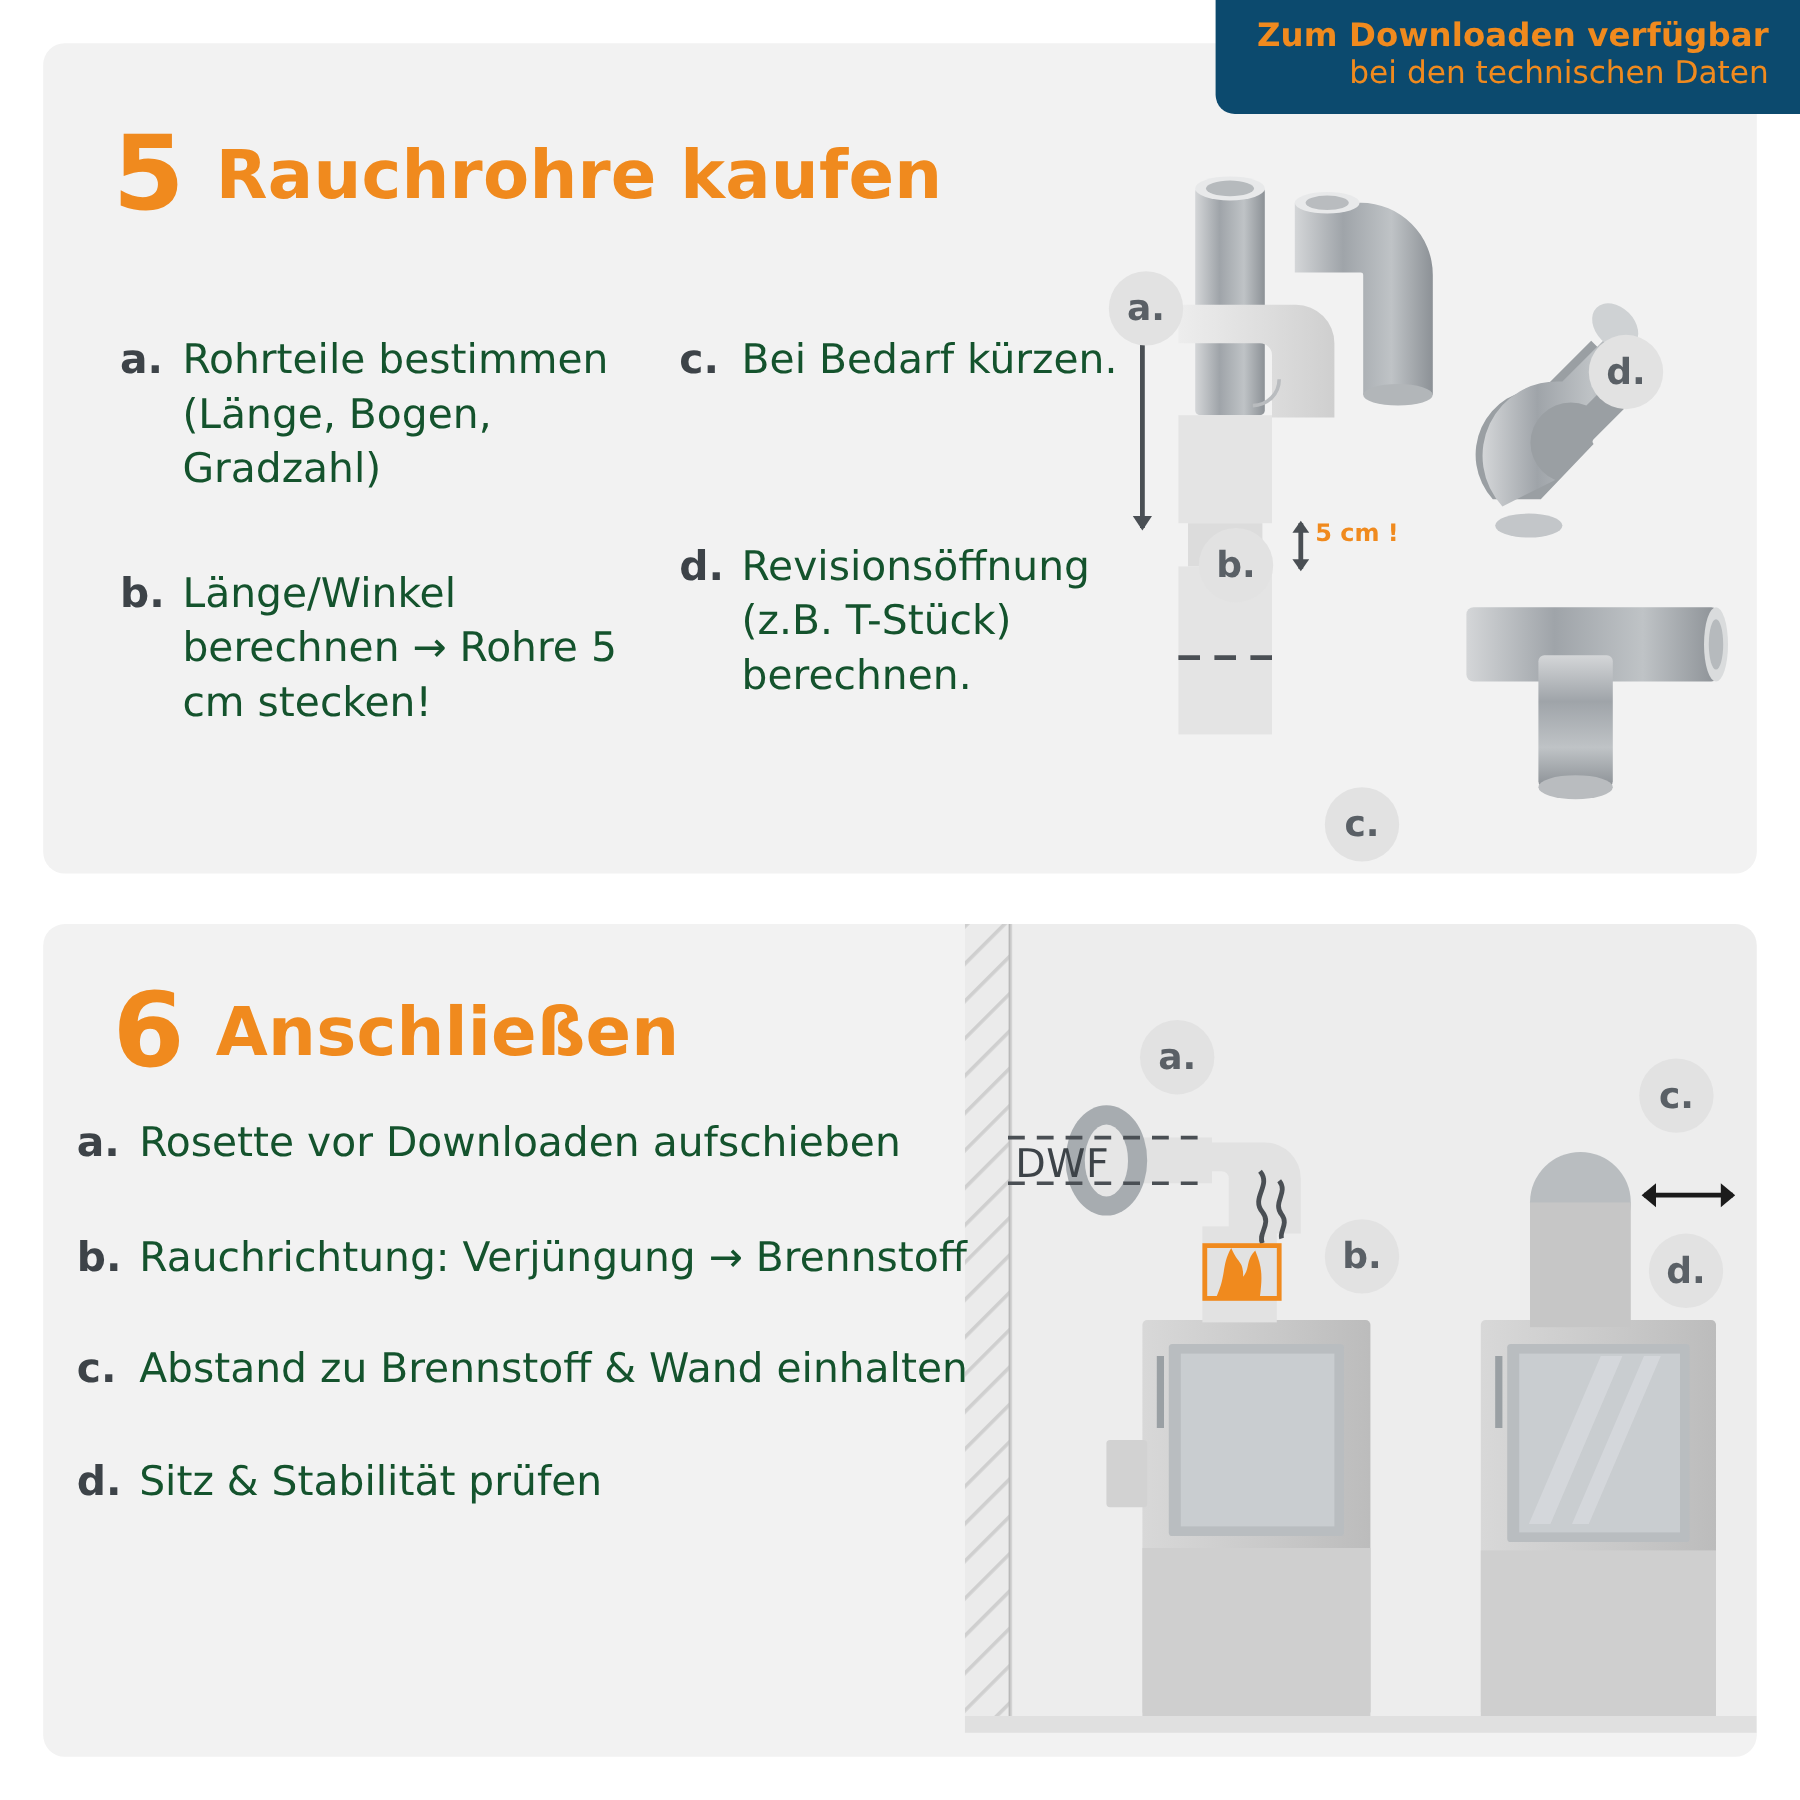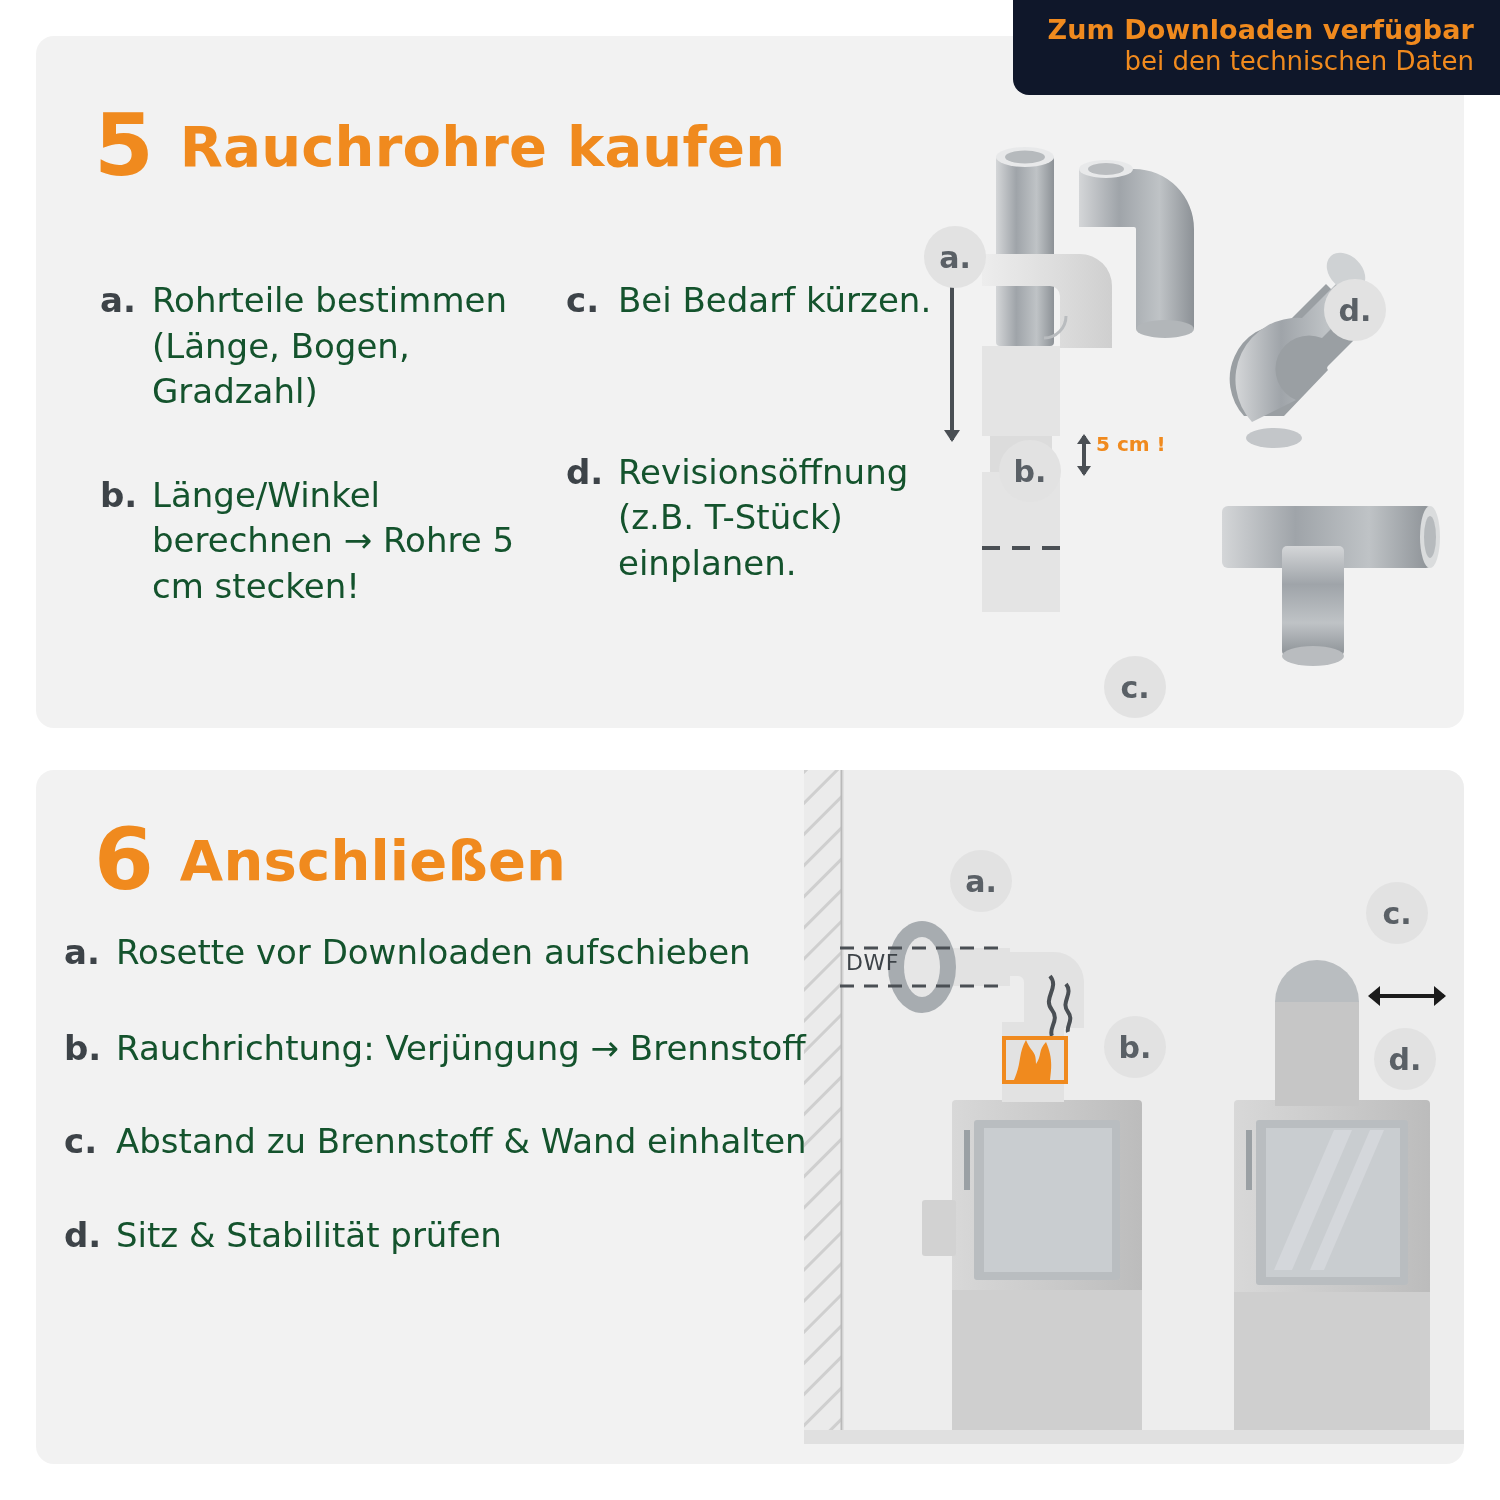--- a/index.html
+++ b/index.html
@@ -9,21 +9,21 @@
     font-family:"DejaVu Sans", sans-serif;
     color:#3d4348;
     position:relative;
     overflow:hidden;
   }
   .page{position:absolute;inset:0;}
 
   
   .download-badge{
     position:absolute;right:0;top:0;
-    background:#0f172a;
+    background:#0c4a6e;
     padding:14px 26px 16px 34px;
     border-bottom-left-radius:16px;
     text-align:right;
     z-index:30;
   }
   .download-badge .line1{
     color:#f08a1e;font-weight:bold;font-size:27px;letter-spacing:.1px;
     line-height:1.15;
   }
   .download-badge .line2{
@@ -81,21 +81,21 @@
     background:#e2e2e2;color:#5a6066;font-weight:bold;font-size:30px;
     display:flex;align-items:center;justify-content:center;
     z-index:12;
   }
 
   .label5cm{
     position:absolute;color:#f08a1e;font-weight:bold;font-size:20px;
     z-index:14;white-space:nowrap;
   }
   .dwf-label{
-    position:absolute;font-size:22px;color:#3d4348;z-index:15;letter-spacing:.5px;
+    position:absolute;font-size:33px;color:#3d4348;z-index:15;letter-spacing:.5px;
   }
 
   svg{display:block;}
 </style>
 </head>
 <body>
 
 <div class="page">
 
   <div class="card c5">
@@ -197,21 +197,21 @@
       </div>
     </div>
 
     <div class="items col-right" style="position:absolute;">
       <div class="item">
         <div class="bullet">c.</div>
         <div class="txt">Bei Bedarf kürzen.</div>
       </div>
       <div class="item" style="margin-top:126px;">
         <div class="bullet">d.</div>
-        <div class="txt">Revisionsöffnung (z.B. T-Stück) einplanen.</div>
+        <div class="txt">Revisionsöffnung (z.B. T-Stück) berechnen.</div>
       </div>
     </div>
   </div>
 
   <div class="card c6">
 
     <div class="ill6">
       <svg width="660" height="694" viewBox="0 0 660 694">
         <defs>
           <linearGradient id="gbodyv" x1="0" y1="0" x2="1" y2="0">

